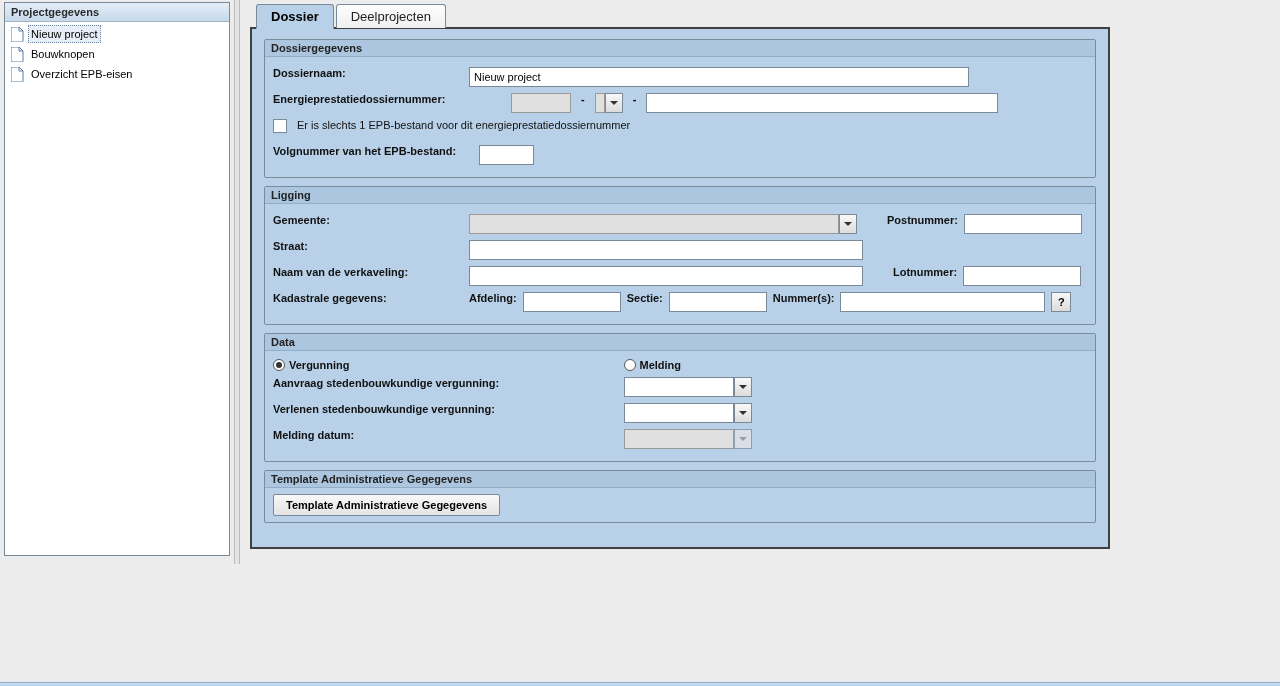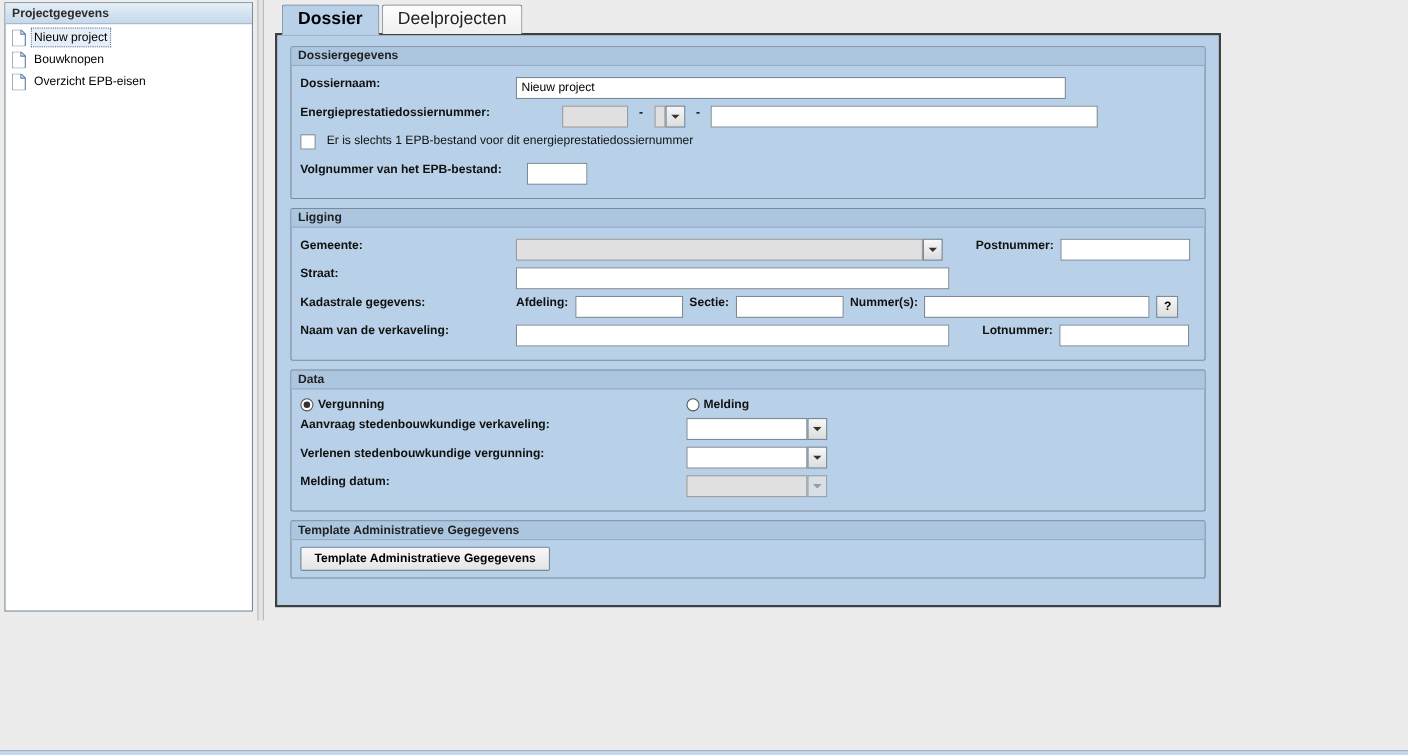--- a/index.html
+++ b/index.html
@@ -74,21 +74,21 @@
     gap: 0;
     margin-left: 6px;
     position: relative;
     z-index: 2;
   }
   .tab {
     border: 1px solid #7A8A99;
     border-bottom: none;
     background: linear-gradient(#fdfdfd,#f0f0f0);
     padding: 4px 14px;
-    font-size: 16px;
+    font-size: 13px;
     border-radius: 3px 3px 0 0;
     cursor: pointer;
     color: #222;
     margin-right: 2px;
   }
   .tab.active {
     background: #B8D1E8;
     font-weight: bold;
     color: #000;
     border-bottom: 1px solid #B8D1E8;
@@ -310,54 +310,54 @@
             </div>
             <span style="width:18px"></span>
             <span class="lbl-inline">Postnummer:</span>
             <input type="text" class="fld" style="width: 118px;" value="">
           </div>
           <div class="row">
             <span class="lbl-col">Straat:</span>
             <input type="text" class="fld" style="width: 394px;" value="">
           </div>
           <div class="row">
+            <span class="lbl-col">Naam van de verkaveling:</span>
+            <input type="text" class="fld" style="width: 394px;" value="">
+            <span style="width:18px"></span>
+            <span class="lbl-inline">Lotnummer:</span>
+            <input type="text" class="fld" style="width: 118px;" value="">
+          </div>
+          <div class="row">
             <span class="lbl-col">Kadastrale gegevens:</span>
             <span class="lbl-inline">Afdeling:</span>
             <input type="text" class="fld" style="width: 98px;" value="">
             <span class="lbl-inline">Sectie:</span>
             <input type="text" class="fld" style="width: 98px;" value="">
             <span class="lbl-inline">Nummer(s):</span>
             <input type="text" class="fld" style="width: 205px;" value="">
             <span class="help-btn">?</span>
-          </div>
-          <div class="row">
-            <span class="lbl-col">Naam van de verkaveling:</span>
-            <input type="text" class="fld" style="width: 394px;" value="">
-            <span style="width:18px"></span>
-            <span class="lbl-inline">Lotnummer:</span>
-            <input type="text" class="fld" style="width: 118px;" value="">
           </div>
         </div>
       </div>
 
       <div class="group">
         <div class="group-hd">Data</div>
         <div class="group-body">
           <div class="radio-row">
             <span style="display:flex;align-items:center">
               <span class="radio checked"></span>
               <span class="lbl-inline">Vergunning</span>
             </span>
             <span style="display:flex;align-items:flex-start;margin-left:230px">
               <span class="radio"></span>
               <span class="lbl-inline">Melding</span>
             </span>
           </div>
           <div class="row">
-            <span class="lbl-col" style="width:345px">Aanvraag stedenbouwkundige verkaveling:</span>
+            <span class="lbl-col" style="width:345px">Aanvraag stedenbouwkundige vergunning:</span>
             <div class="combo">
               <input type="text" class="fld" style="width: 110px;" value="">
               <span class="dd-btn">
                   <svg width="8" height="5">
                     <path d="M0 0l4 4 4-4z" fill="#333"></path>
                   </svg>
                 </span>
             </div>
           </div>
           <div class="row">

